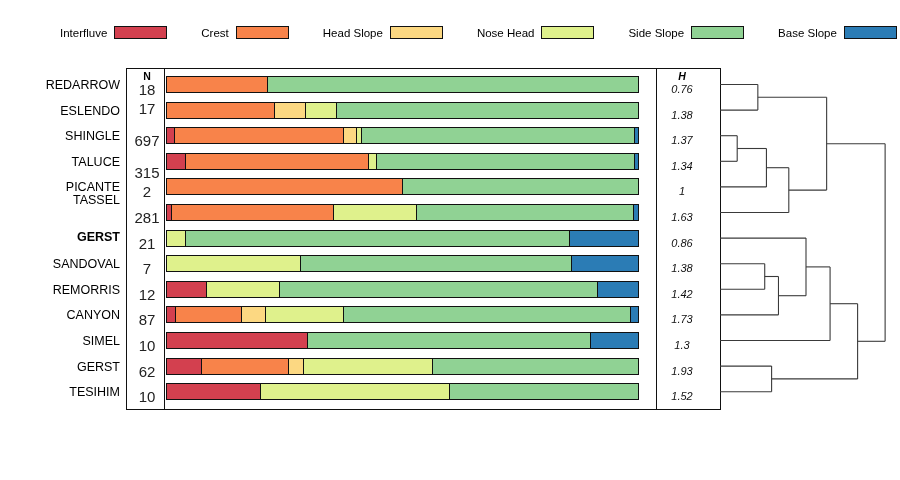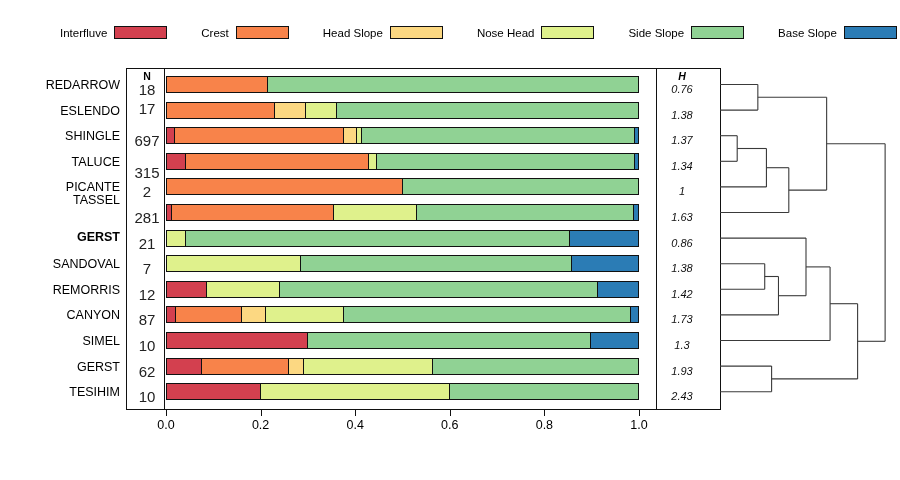--- a/index.html
+++ b/index.html
@@ -233,42 +233,28 @@
       <div class="hval" style="top: 365.6px;">1.93</div>
       <div class="bar" style="left: 166px; top: 357.6px; width: 473px;">
         <div class="seg" style="background: rgb(211, 64, 79); width: 7.5%;"></div>
         <div class="seg" style="background: rgb(248, 131, 74); width: 18.5%;"></div>
         <div class="seg" style="background: rgb(252, 216, 130); width: 3%;"></div>
         <div class="seg" style="background: rgb(223, 241, 140); width: 27.5%;"></div>
         <div class="seg" style="background: rgb(144, 210, 148); width: 43.5%;"></div>
       </div>
       <div class="rowlabel" style="top: 386.2px;">TESIHIM</div>
       <div class="nval" style="top: 391.2px;">10</div>
-      <div class="hval" style="top: 391.2px;">2.43</div>
+      <div class="hval" style="top: 391.2px;">1.52</div>
       <div class="bar" style="left: 166px; top: 383.2px; width: 473px;">
         <div class="seg" style="background: rgb(211, 64, 79); width: 20%;"></div>
         <div class="seg" style="background: rgb(223, 241, 140); width: 40%;"></div>
         <div class="seg" style="background: rgb(144, 210, 148); width: 40%;"></div>
       </div>
     </div>
 
-  <div class="xaxis">
-      <div class="tick" style="left: 40px;"></div>
-      <div class="ticklabel" style="left: 40px;">0.0</div>
-      <div class="tick" style="left: 134.6px;"></div>
-      <div class="ticklabel" style="left: 134.6px;">0.2</div>
-      <div class="tick" style="left: 229.2px;"></div>
-      <div class="ticklabel" style="left: 229.2px;">0.4</div>
-      <div class="tick" style="left: 323.8px;"></div>
-      <div class="ticklabel" style="left: 323.8px;">0.6</div>
-      <div class="tick" style="left: 418.4px;"></div>
-      <div class="ticklabel" style="left: 418.4px;">0.8</div>
-      <div class="tick" style="left: 513px;"></div>
-      <div class="ticklabel" style="left: 513px;">1.0</div>
-    </div>
 
   <div class="dendro">
       <svg width="180" height="342">
         <path d="M2 16.5L39.84 16.5" stroke="#3a3a3a" stroke-width="1.1" fill="none"></path>
         <path d="M2 42.099999999999994L39.84 42.099999999999994" stroke="#3a3a3a" stroke-width="1.1" fill="none"></path>
         <path d="M39.84 16.5L39.84 42.099999999999994" stroke="#3a3a3a" stroke-width="1.1" fill="none"></path>
         <path d="M2 67.69999999999999L19.2 67.69999999999999" stroke="#3a3a3a" stroke-width="1.1" fill="none"></path>
         <path d="M2 93.30000000000001L19.2 93.30000000000001" stroke="#3a3a3a" stroke-width="1.1" fill="none"></path>
         <path d="M19.2 67.69999999999999L19.2 93.30000000000001" stroke="#3a3a3a" stroke-width="1.1" fill="none"></path>
         <path d="M19.2 80.5L48.440000000000005 80.5" stroke="#3a3a3a" stroke-width="1.1" fill="none"></path>

